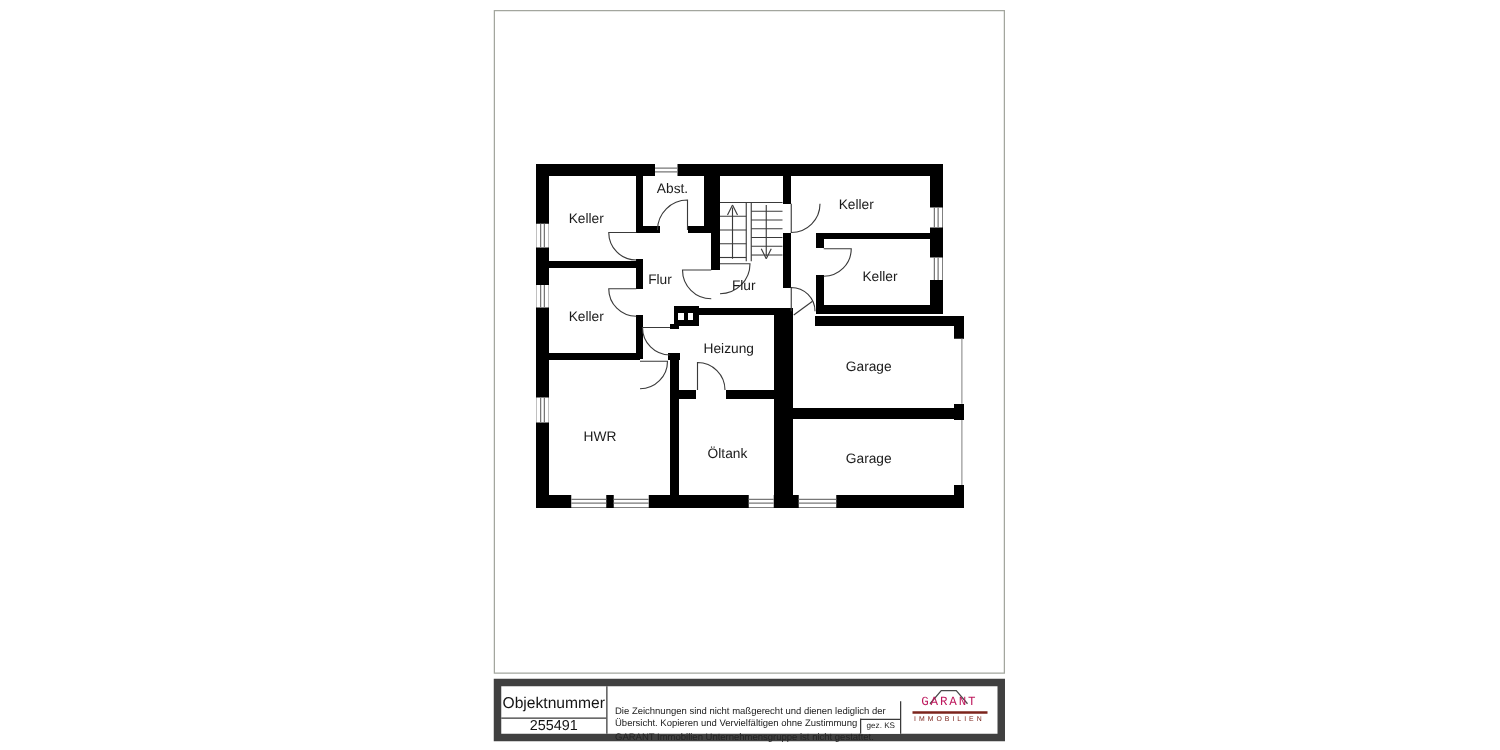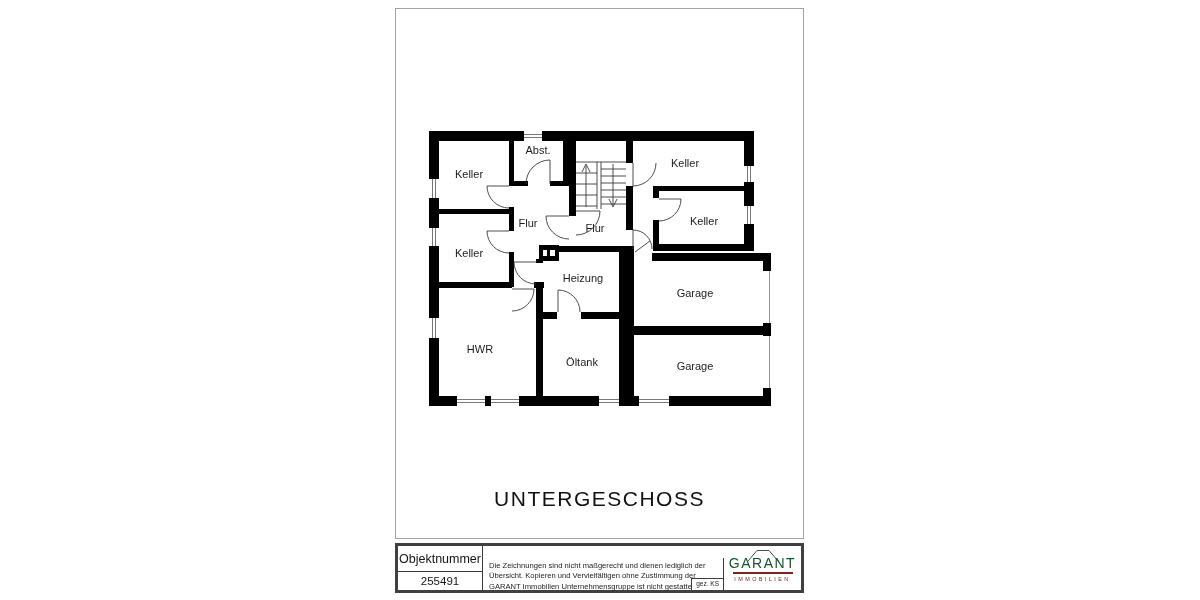--- a/index.html
+++ b/index.html
@@ -2,34 +2,34 @@
 <html><head>
 <meta charset="utf-8">
 <style>
   html,body{margin:0;padding:0;background:#ffffff;}
   body{width:1200px;height:600px;position:relative;font-family:"Liberation Sans",sans-serif;overflow:hidden;}
   .sheet{position:absolute;left:395px;top:8px;width:409px;height:531px;background:#fff;border:1px solid #a3a69e;box-sizing:border-box;}
   .plan-svg{position:absolute;left:0;top:0;}
   .plan-title{position:absolute;left:0;top:478px;width:100%;text-align:center;
     font-size:21px;letter-spacing:1.5px;color:#111;font-family:"Liberation Sans",sans-serif;}
   .titleblock{position:absolute;left:395px;top:543px;width:409px;height:50px;box-sizing:border-box;
-    border:3px solid #404040;display:flex;background:#fff;}
+    border:6px solid #404040;display:flex;background:#fff;}
   .tb-cell1{width:85px;box-sizing:border-box;border-right:1px solid #3a3a3a;display:flex;flex-direction:column;}
   .tb-objlabel{height:26px;box-sizing:border-box;border-bottom:1px solid #3a3a3a;display:flex;align-items:center;justify-content:center;
     font-size:12.5px;color:#141414;}
   .tb-objvalue{flex:1;display:flex;align-items:center;justify-content:center;font-size:11.5px;color:#141414;}
   .tb-cell2{flex:1;box-sizing:border-box;border-right:1px solid #3a3a3a;position:relative;
     padding:3px 6px 2px 6px;font-size:7.6px;line-height:1.35;color:#222;margin-top:12px;}
   .tb-gez{position:absolute;right:0;bottom:0;border-left:1px solid #3a3a3a;border-top:1px solid #3a3a3a;
     padding:1px 4px 1px 4px;font-size:6.5px;color:#222;background:#fff;}
   .tb-cell3{width:77px;display:flex;align-items:center;justify-content:center;}
   .logo{display:flex;flex-direction:column;align-items:center;}
   .logo-top{position:relative;}
   .logo-roof{position:absolute;left:50%;top:-6px;transform:translateX(-50%);}
-  .logo-name{position:relative;font-family:Liberation Sans, sans-serif;font-size:14px;letter-spacing:1.5px;color:#14532d;}
+  .logo-name{position:relative;font-family:Liberation Mono, monospace;font-size:10px;letter-spacing:1.5px;color:#be185d;}
   .logo-rule{width:60px;height:2px;background:#7c241c;margin-top:1px;}
   .logo-sub{font-size:5.5px;letter-spacing:2.4px;color:#7c241c;margin-top:2px;font-family:"Liberation Sans",sans-serif;}
 </style>
 </head>
 <body>
 
 <div class="sheet">
 
   <svg class="plan-svg" width="409" height="531" viewBox="395 8 409 531">
 
@@ -183,21 +183,20 @@
       <text x="703" y="224">Keller</text>
       <text x="468" y="256">Keller</text>
       <text x="582" y="281">Heizung</text>
       <text x="694" y="296">Garage</text>
       <text x="479" y="352">HWR</text>
       <text x="581" y="365">Öltank</text>
       <text x="694" y="369">Garage</text>
     </g>
   </svg>
 
-  <div class="plan-title">UNTERGESCHOSS</div>
 </div>
 
 <div class="titleblock">
   <div class="tb-cell1">
     <div class="tb-objlabel">Objektnummer</div>
     <div class="tb-objvalue">255491</div>
   </div>
   <div class="tb-cell2">
     <span>Die Zeichnungen sind nicht maßgerecht und dienen lediglich der Übersicht. Kopieren und Vervielfältigen ohne Zustimmung der GARANT Immobilien Unternehmensgruppe ist nicht gestattet.</span>
     <span class="tb-gez">gez. KS</span>

